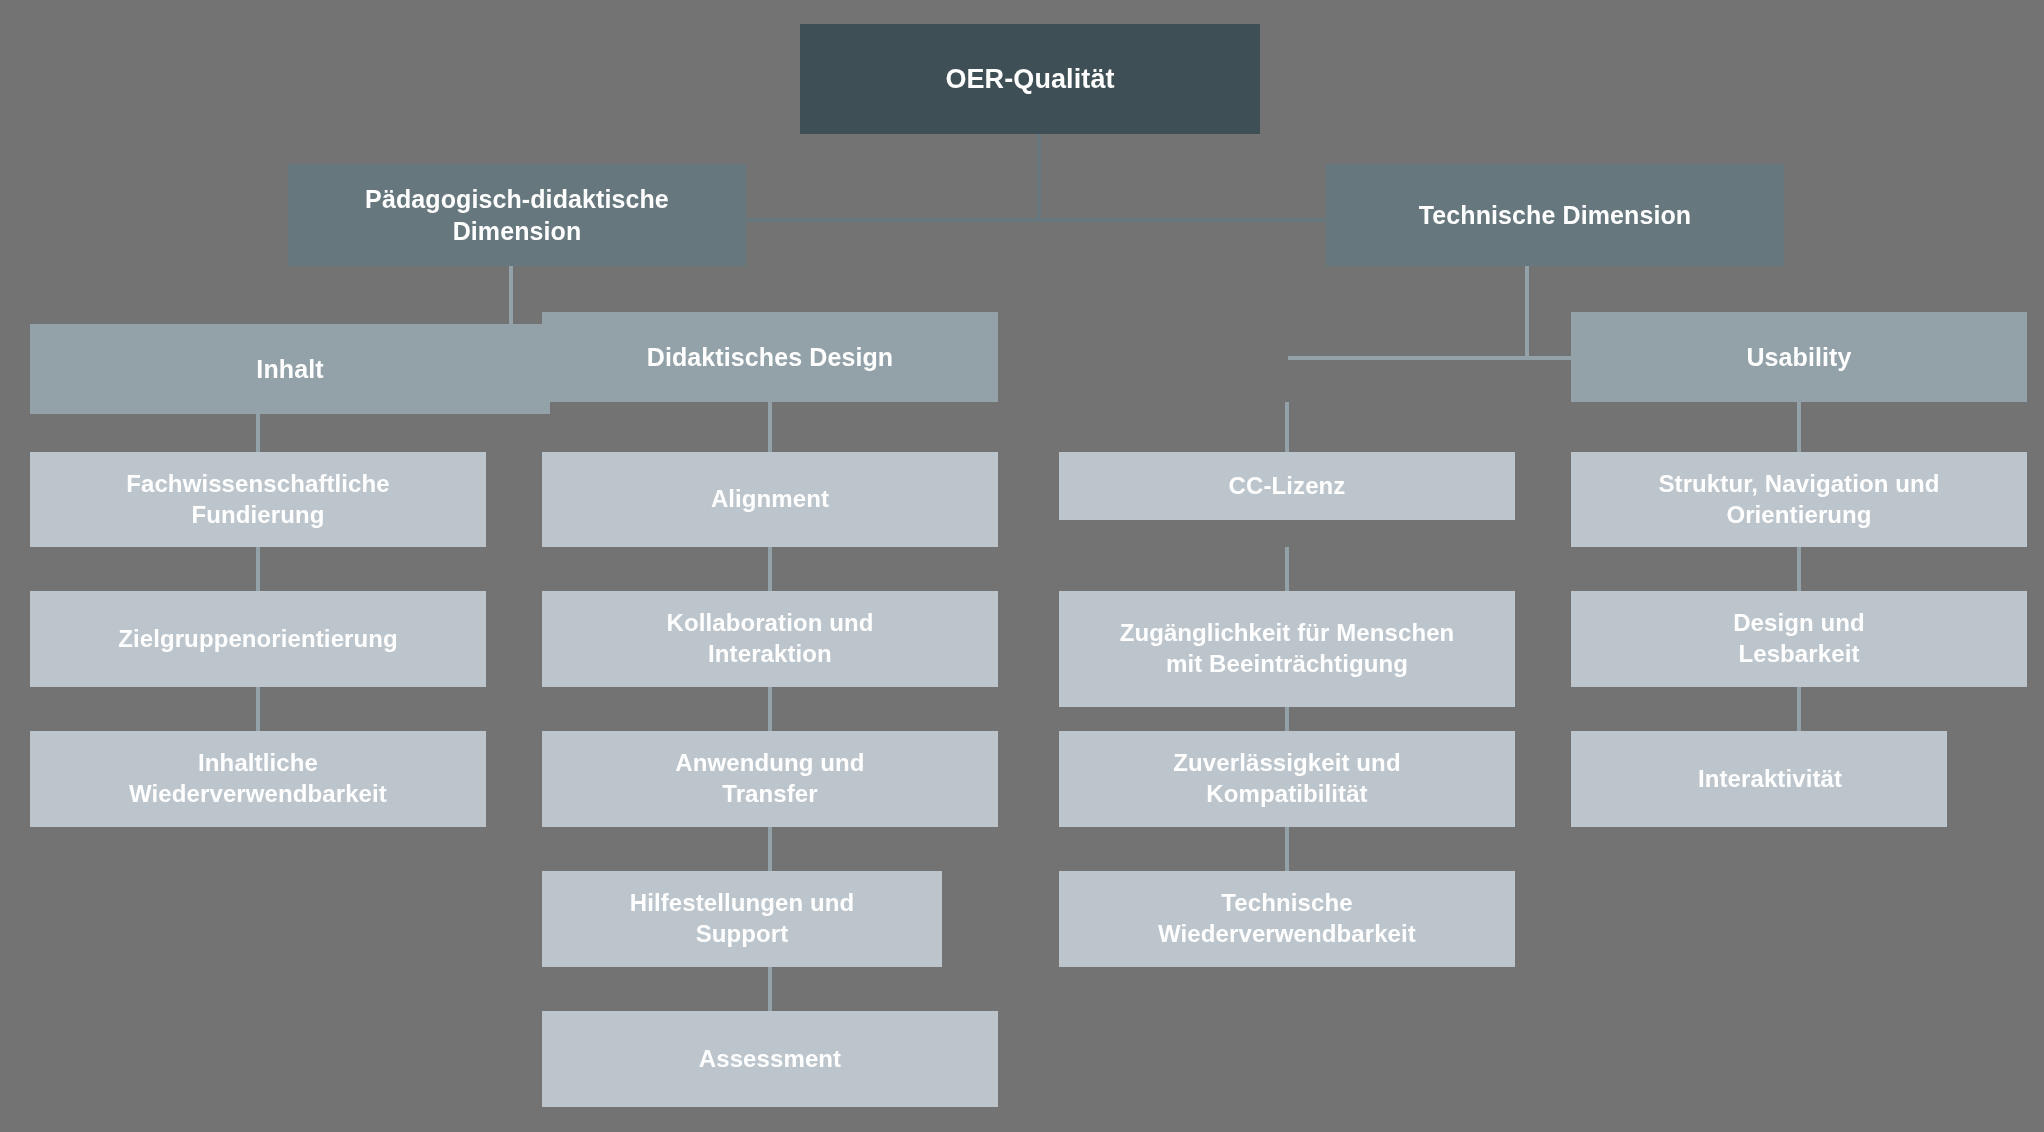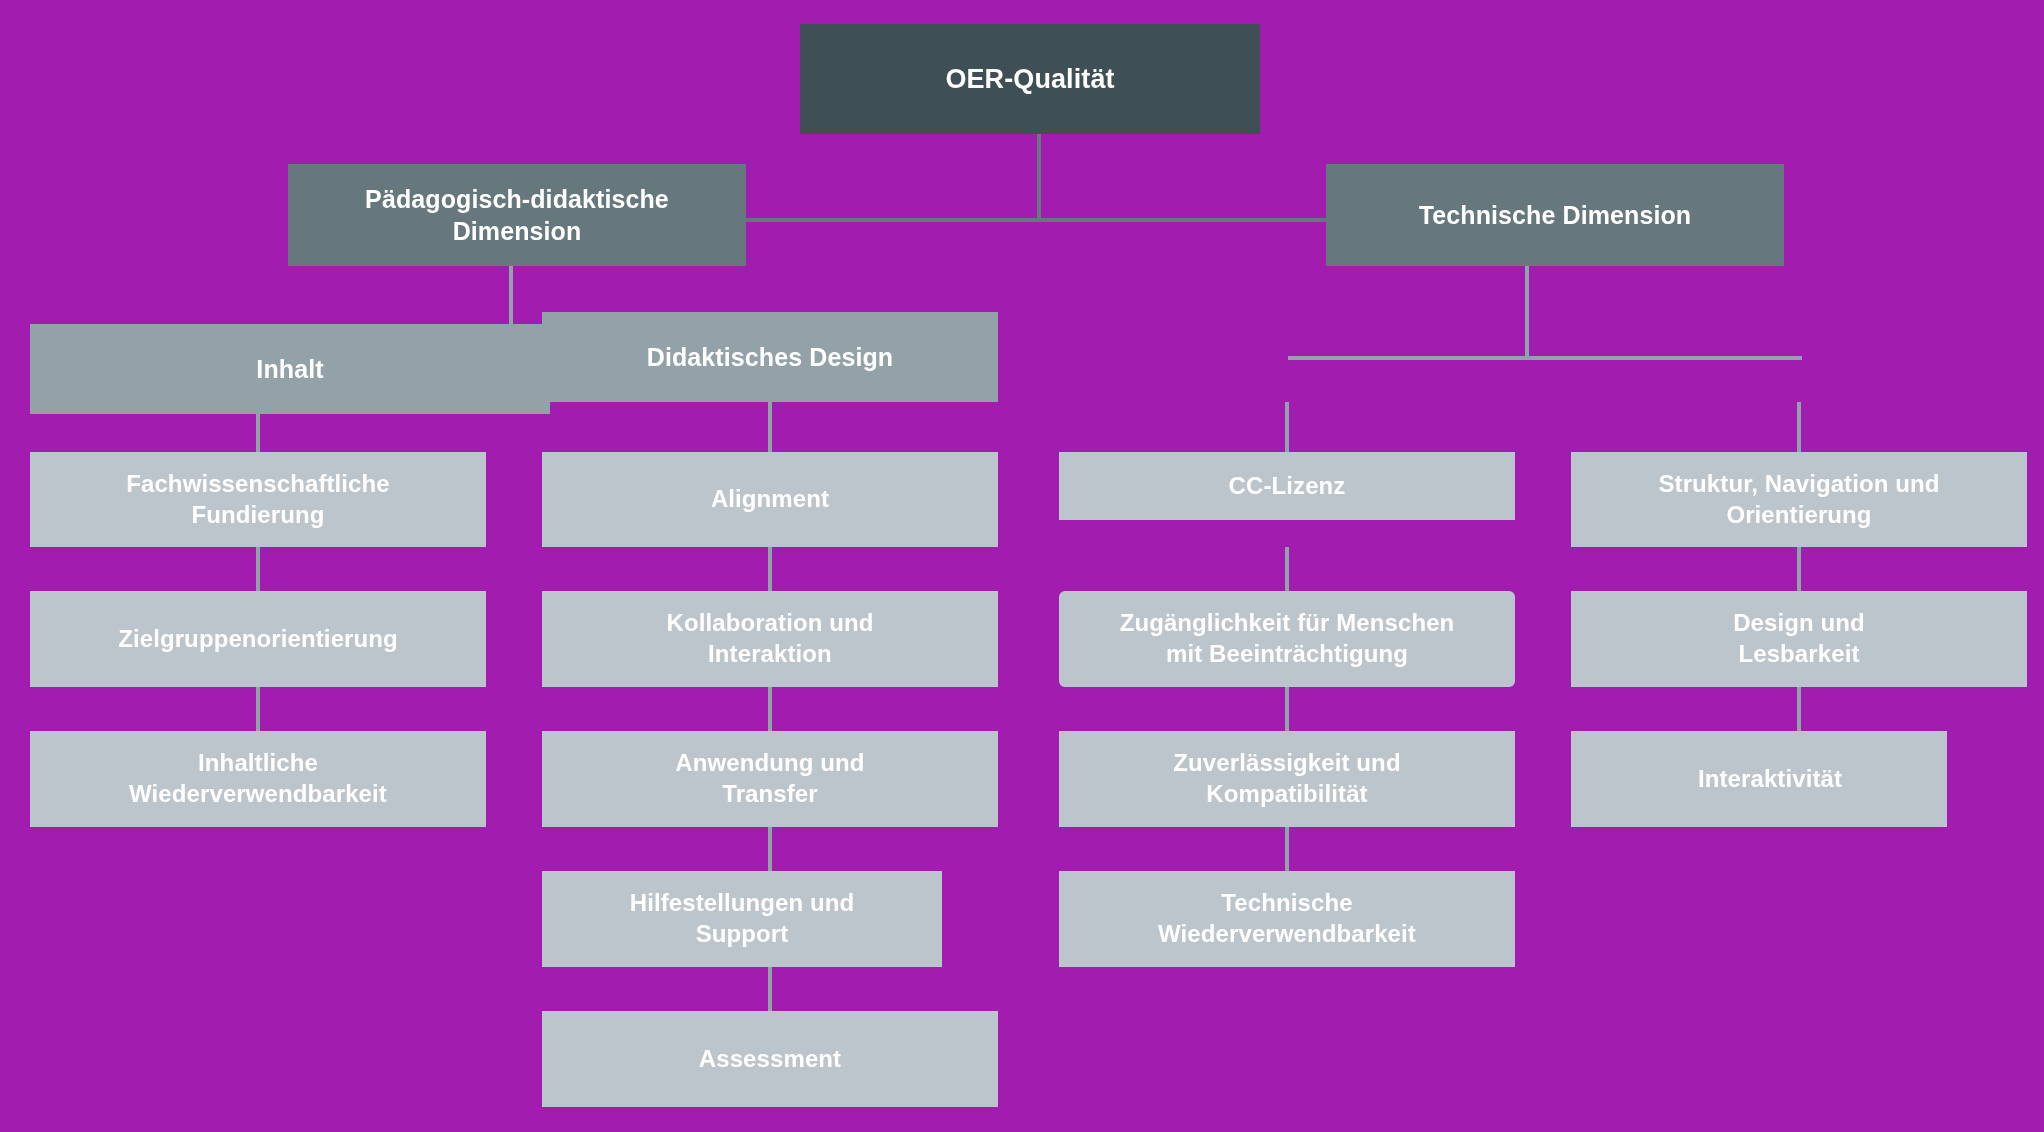--- a/index.html
+++ b/index.html
@@ -8,21 +8,21 @@
     padding: 0;
     background: #ffffff;
   }
   body {
     font-family: "Liberation Sans", sans-serif;
   }
   #canvas {
     position: relative;
     width: 2044px;
     height: 1132px;
-    background: #a21caf;
+    background: #737373;
     overflow: hidden;
   }
   .node {
     position: absolute;
     box-sizing: border-box;
     display: flex;
     align-items: center;
     justify-content: center;
     text-align: center;
     color: #ffffff;
@@ -91,38 +91,39 @@
   <div class="conn" style="left:1797px; top:687px; width:4px; height:44px;"></div>
 
   <div class="node lvl-root" style="left:800px; top:24px; width:460px; height:110px;">OER-Qualität</div>
 
   <div class="node lvl-dim" style="left:288px; top:164px; width:458px; height:102px;">Pädagogisch-didaktische
 Dimension</div>
   <div class="node lvl-dim" style="left:1326px; top:164px; width:458px; height:102px;">Technische Dimension</div>
 
   <div class="node lvl-cat" style="left:30px; top:324px; width:520px; height:90px;">Inhalt</div>
   <div class="node lvl-cat" style="left:542px; top:312px; width:456px; height:90px;">Didaktisches Design</div>
+  <div class="node lvl-cat" style="left:1571px; top:312px; width:456px; height:90px;">Usability</div>
 
   <div class="node lvl-leaf" style="left:30px; top:452px; width:456px; height:95px;">Fachwissenschaftliche
 Fundierung</div>
   <div class="node lvl-leaf" style="left:30px; top:591px; width:456px; height:96px;">Zielgruppenorientierung</div>
   <div class="node lvl-leaf" style="left:30px; top:731px; width:456px; height:96px;">Inhaltliche
 Wiederverwendbarkeit</div>
 
   <div class="node lvl-leaf" style="left:542px; top:452px; width:456px; height:95px;">Alignment</div>
   <div class="node lvl-leaf" style="left:542px; top:591px; width:456px; height:96px;">Kollaboration und
 Interaktion</div>
   <div class="node lvl-leaf" style="left:542px; top:731px; width:456px; height:96px;">Anwendung und
 Transfer</div>
   <div class="node lvl-leaf" style="left:542px; top:871px; width:400px; height:96px;">Hilfestellungen und
 Support</div>
   <div class="node lvl-leaf" style="left:542px; top:1011px; width:456px; height:96px;">Assessment</div>
 
   <div class="node lvl-leaf" style="left:1059px; top:452px; width:456px; height:68px;">CC-Lizenz</div>
-  <div class="node lvl-leaf" style="left:1059px; top:591px; width:456px; height:96px;border-radius:6px;">Zugänglichkeit für Menschen
+  <div class="node lvl-leaf" style="left:1059px; top:591px; width:456px; height:116px;">Zugänglichkeit für Menschen
 mit Beeinträchtigung</div>
   <div class="node lvl-leaf" style="left:1059px; top:731px; width:456px; height:96px;">Zuverlässigkeit und
 Kompatibilität</div>
   <div class="node lvl-leaf" style="left:1059px; top:871px; width:456px; height:96px;">Technische
 Wiederverwendbarkeit</div>
 
   <div class="node lvl-leaf" style="left:1571px; top:452px; width:456px; height:95px;">Struktur, Navigation und
 Orientierung</div>
   <div class="node lvl-leaf" style="left:1571px; top:591px; width:456px; height:96px;">Design und
 Lesbarkeit</div>

